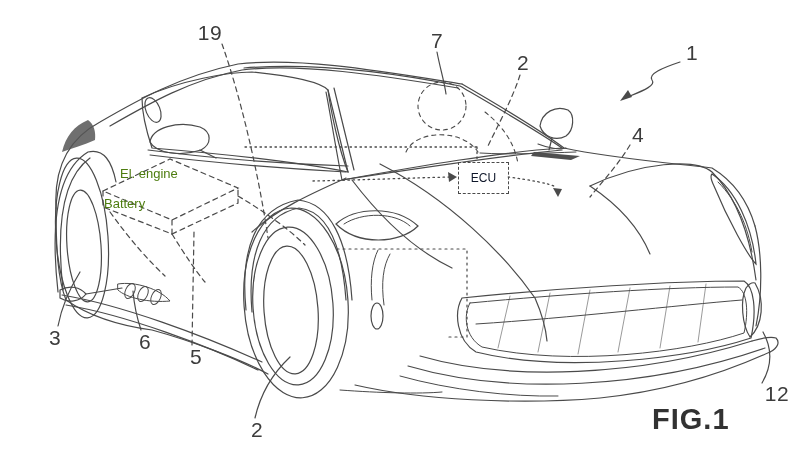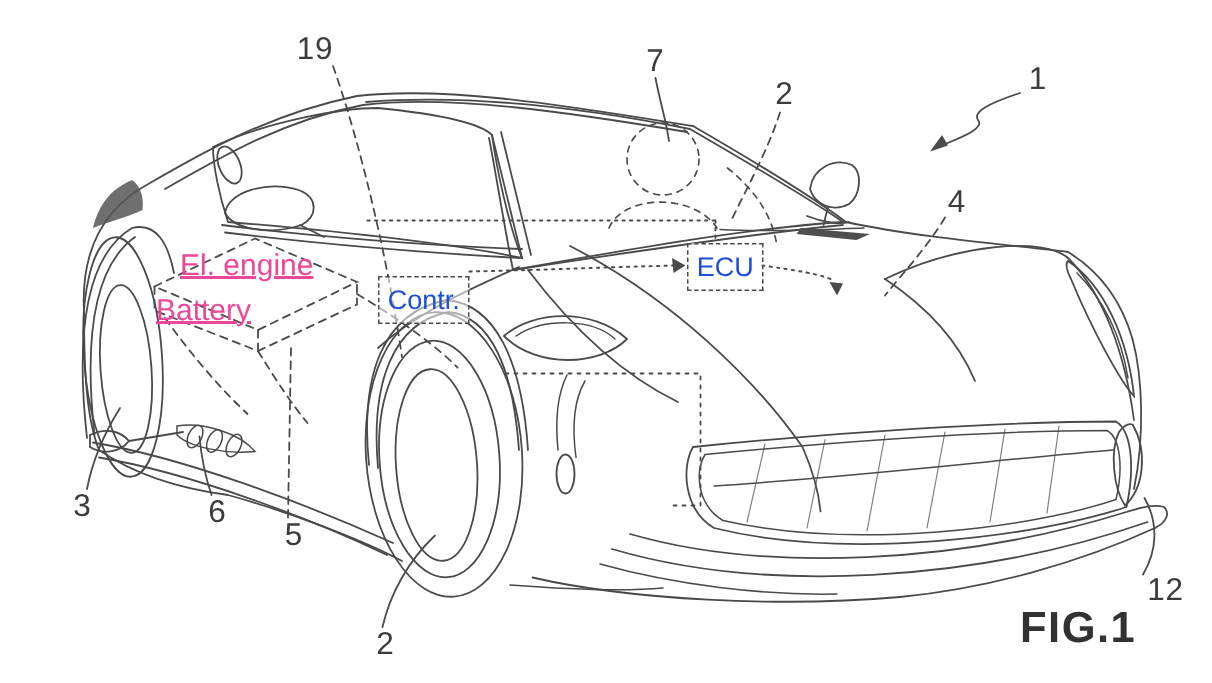--- a/index.html
+++ b/index.html
@@ -6,29 +6,29 @@
   #stage{
     position:relative;width:808px;height:455px;background:#fff;overflow:hidden;
     font-family:"Liberation Sans",sans-serif;color:#3b3b3b;
   }
   #lineart{position:absolute;left:0;top:0;}
   .num{
     position:absolute;transform:translate(-50%,-50%);
     font-size:21px;color:#3c3c3c;letter-spacing:0.5px;white-space:nowrap;
   }
   .freelabel{
-    position:absolute;font-size:20px;color:#ec4899;white-space:nowrap;text-decoration:underline;
+    position:absolute;font-size:13px;color:#4d7c0f;white-space:nowrap;
   }
   .dashedbox{
     position:absolute;border:1.6px dashed #4a4a4a;background:rgba(255,255,255,0.55);
     display:flex;align-items:center;justify-content:center;
-    font-size:18px;color:#1d4ed8;white-space:nowrap;text-align:right;
+    font-size:12px;color:#0f172a;white-space:nowrap;text-align:right;
   }
   .figcap{
-    position:absolute;font-size:29px;font-weight:700;color:#323232;letter-spacing:1px;margin-left:28px;
+    position:absolute;font-size:29px;font-weight:700;color:#323232;letter-spacing:1px;
   }
 </style>
 </head>
 <body>
 
 <div id="stage">
 
   <svg id="lineart" width="808" height="455" viewBox="0 0 808 455" fill="none" stroke="#4a4a4a" stroke-width="1.2" stroke-linecap="round">
 
     <g>
@@ -181,21 +181,20 @@
       <path d="M763,332 C772,348 772,366 762,383"></path>
       <path d="M680,62 C662,68 648,74 652,80 C656,85 645,90 630,96"></path>
       <polygon points="620,101 632,97 628,90" fill="#4a4a4a" stroke="none"></polygon>
     </g>
   </svg>
 
   <div class="freelabel" style="left:120px;top:166px;">El. engine</div>
 
   <div class="freelabel" style="left:104px;top:196px;">Battery</div>
 
-  <div class="dashedbox" style="left:252px;top:184px;width:59px;height:30px;">Contr.</div>
 
   <div class="dashedbox" style="left:458px;top:162px;width:49px;height:30px;">ECU</div>
 
 
   <div class="num" style="left:210px;top:33px;">19</div>
   <div class="num" style="left:437px;top:41px;">7</div>
   <div class="num" style="left:523px;top:63px;">2</div>
   <div class="num" style="left:692px;top:53px;">1</div>
   <div class="num" style="left:638px;top:135px;">4</div>
   <div class="num" style="left:55px;top:338px;">3</div>

